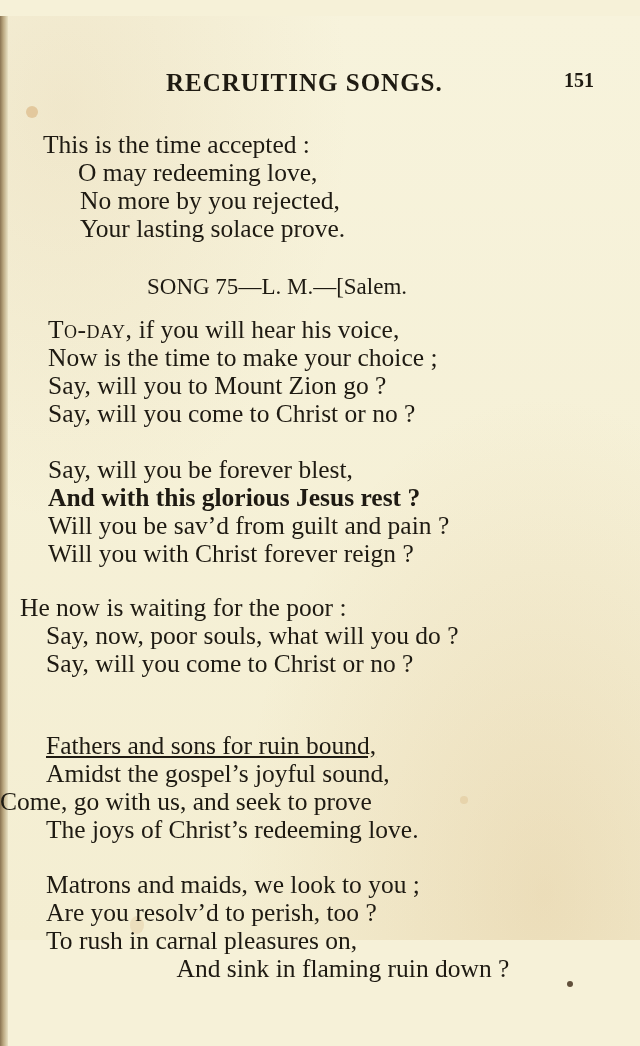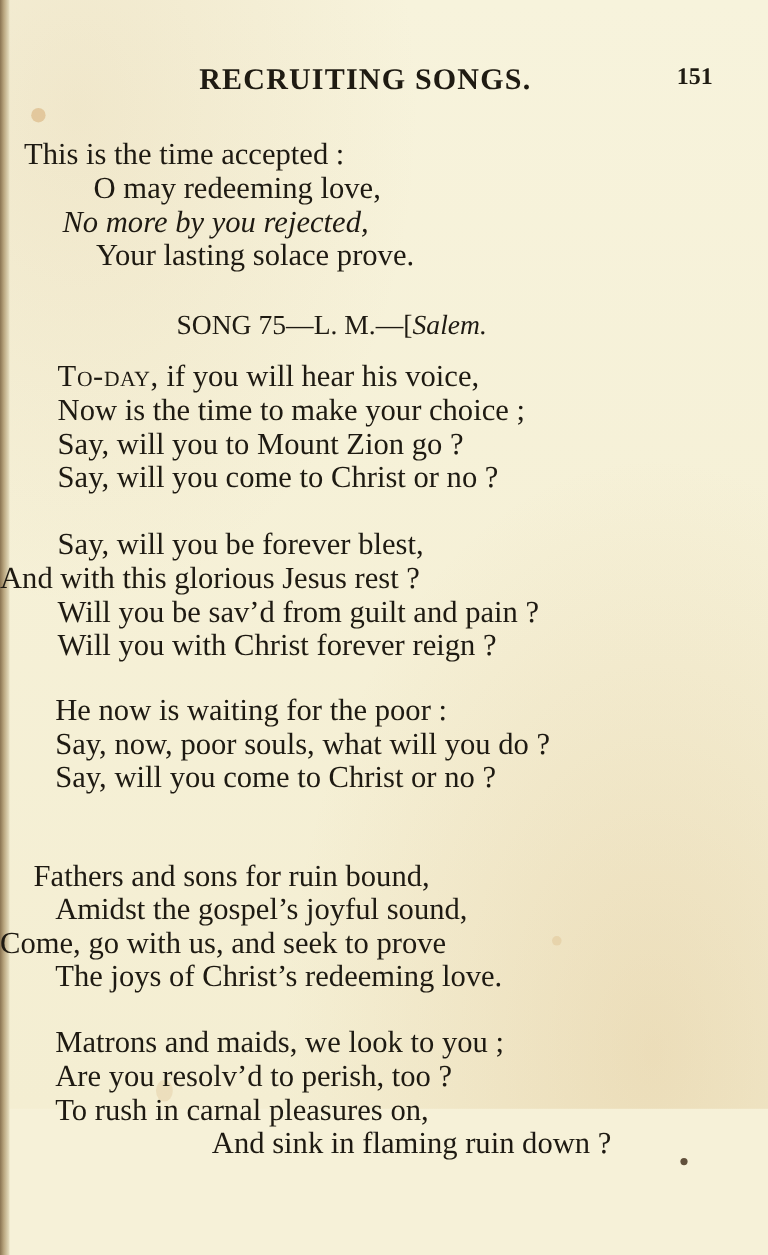--- a/index.html
+++ b/index.html
@@ -10,21 +10,21 @@
       width: 640px;
       height: 1046px;
       overflow: hidden;
       background: #f6f1d8;
       position: relative;
       font-family: "Liberation Serif", "DejaVu Serif", serif;
       color: #1e1a12;
     }
     .page {
       position: absolute;
-      left: 0; top: 0;
+      left: 0; top: 16px;
       width: 640px; height: 924px;
       background:
         radial-gradient(ellipse at 85% 95%, rgba(210,170,110,0.25) 0%, rgba(210,170,110,0) 40%),
         radial-gradient(ellipse at 10% 10%, rgba(210,180,130,0.18) 0%, rgba(210,180,130,0) 35%),
         linear-gradient(#f7f3dc, #f4eed2);
     }
     .spine {
       position: absolute;
       left: 0; top: 0;
       width: 8px; height: 1046px;
@@ -73,21 +73,20 @@
     }
     .title {
       position: absolute;
       top: 258px;
       left: 147px;
       font-size: 23px;
       white-space: nowrap;
       color: #1e1a12;
     }
     .title .tune {
-      font-style: italic;
       margin-top: 37px;
     }
     .smallcaps {
       font-variant: small-caps;
       font-weight: normal;
       letter-spacing: 0.5px;
     }
   </style>
 </head>
 <body>
@@ -98,52 +97,52 @@
   <div class="stain" style="left:460px;top:780px;width:8px;height:8px;opacity:0.5;"></div>
   <div class="stain" style="left:130px;top:900px;width:14px;height:18px;opacity:0.45;"></div>
   <div class="stain" style="left:567px;top:965px;width:6px;height:6px;background:rgba(60,40,20,0.8);"></div>
 
   <div class="header">
     <span class="running-head">RECRUITING SONGS.</span>
     <span class="page-number">151</span>
   </div>
 
   <div class="stanza" style="top:115px;">
-    <div class="line" style="padding-left:20px;">This is the time accepted :</div>
+    <div class="line" style="padding-left:43px;">This is the time accepted :</div>
     <div class="line" style="padding-left:78px;">O may redeeming love,</div>
-    <div class="line" style="padding-left:52px;font-style:italic;">No more by you rejected,</div>
+    <div class="line" style="padding-left:80px;">No more by you rejected,</div>
     <div class="line" style="padding-left:80px;">Your lasting solace prove.</div>
   </div>
 
   <div class="title">
     <span>SONG 75</span><span>—</span><span>L. M.</span><span>—</span><span>[</span><span class="tune">Salem.</span>
   </div>
 
   <div class="stanza" style="top:300px;">
     <div class="line" style="padding-left:48px;"><span class="smallcaps">To-day,</span><span> if you will hear his voice,</span></div>
     <div class="line" style="padding-left:48px;">Now is the time to make your choice ;</div>
     <div class="line" style="padding-left:48px;font-family:Liberation Serif, serif;">Say, will you to Mount Zion go ?</div>
     <div class="line" style="padding-left:48px;">Say, will you come to Christ or no ?</div>
   </div>
 
   <div class="stanza" style="top:440px;">
     <div class="line" style="padding-left:48px;">Say, will you be forever blest,</div>
-    <div class="line" style="">And with this glorious Jesus rest ?</div>
+    <div class="line" style="padding-left:48px;font-weight:bold;">And with this glorious Jesus rest ?</div>
     <div class="line" style="padding-left:48px;">Will you be sav’d from guilt and pain ?</div>
     <div class="line" style="padding-left:48px;">Will you with Christ forever reign ?</div>
   </div>
 
   <div class="stanza" style="top:578px;">
-    <div class="line" style="padding-left:46px;font-family:Liberation Serif, serif;">He now is waiting for the poor :</div>
+    <div class="line" style="padding-left:20px;font-family:Liberation Serif, serif;">He now is waiting for the poor :</div>
     <div class="line" style="padding-left:46px;">Say, now, poor souls, what will you do ?</div>
     <div class="line" style="padding-left:46px;">Say, will you come to Christ or no ?</div>
   </div>
 
   <div class="stanza" style="top:716px;">
-    <div class="line" style="padding-left:28px;">Fathers and sons for ruin bound,</div>
+    <div class="line" style="padding-left:46px;text-decoration:underline;">Fathers and sons for ruin bound,</div>
     <div class="line" style="padding-left:46px;">Amidst the gospel’s joyful sound,</div>
     <div class="line" style="">Come, go with us, and seek to prove</div>
     <div class="line" style="padding-left:46px;">The joys of Christ’s redeeming love.</div>
   </div>
 
   <div class="stanza" style="top:855px;">
     <div class="line" style="padding-left:46px;">Matrons and maids, we look to you ;</div>
     <div class="line" style="padding-left:46px;">Are you resolv’d to perish, too ?</div>
     <div class="line" style="padding-left:46px;">To rush in carnal pleasures on,</div>
     <div class="line" style="padding-left:46px;text-align:center;">And sink in flaming ruin down ?</div>

